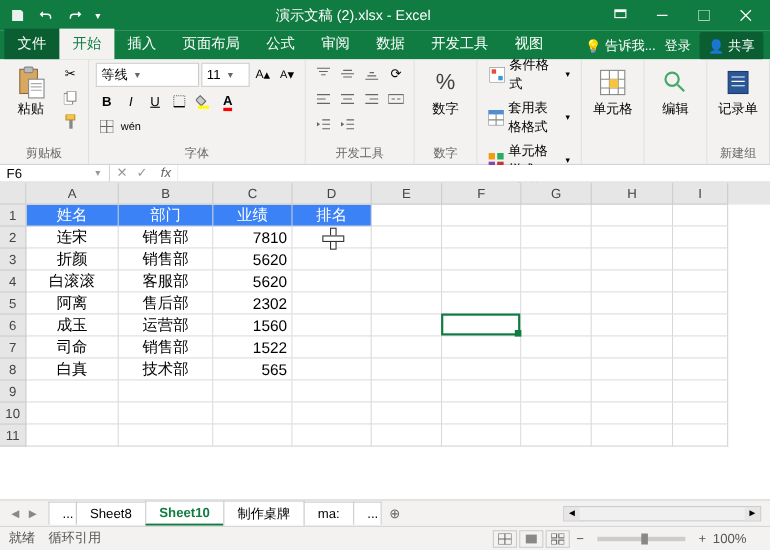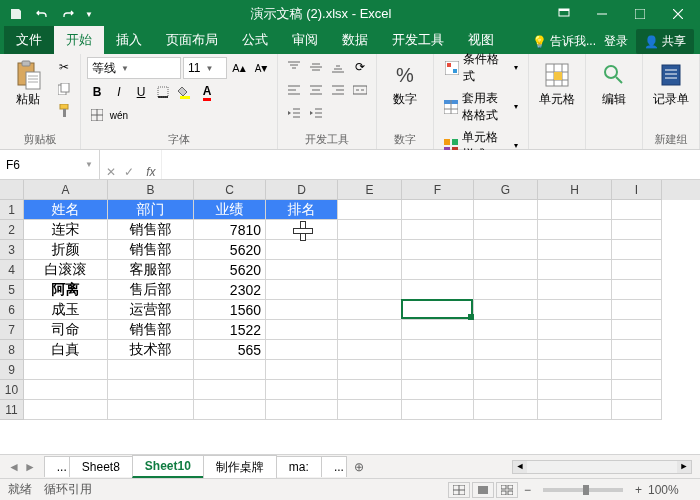--- a/index.html
+++ b/index.html
@@ -23,21 +23,21 @@
 .gbody{display:flex;gap:4px;align-items:flex-start}
 .bigbtn{display:flex;flex-direction:column;align-items:center;width:44px;cursor:pointer;padding:2px}
 .bigicon{width:32px;height:32px;display:flex;align-items:center;justify-content:center}
 .smcol{display:flex;flex-direction:column;gap:2px}
 .smbtn{width:20px;height:20px;display:flex;align-items:center;justify-content:center;cursor:pointer;border:1px solid transparent}
 .font-row{display:flex;gap:2px;align-items:center}
 .combo{background:#fff;border:1px solid #ccc;height:22px;display:flex;align-items:center;padding:0 4px;gap:5px;cursor:pointer}
 .combo .arr{font-size:8px;color:#666}
 .fmtbtn{display:flex;align-items:center;gap:4px;cursor:pointer;padding:2px 4px;height:21px}
 .fmticon{width:16px;height:16px;display:flex;align-items:center;justify-content:center}
-.namebox-row{height:30px;display:flex;align-items:flex-end;border-bottom:1px solid #d4d4d4;background:#fff}
+.namebox-row{height:16px;display:flex;align-items:flex-start;border-bottom:1px solid #d4d4d4;background:#fff}
 .namebox{width:100px;border-right:1px solid #d4d4d4;height:100%;display:flex;align-items:center;padding:0 6px;gap:4px}
 .namebox .arr{font-size:8px;color:#999;margin-left:auto}
 .fx-btns{display:flex;padding:0 6px;gap:8px;color:#999}
 .fx{font-style:italic;color:#666;padding:0 6px}
 .grid-area{flex:1;display:flex;overflow:hidden;position:relative}
 .corner{width:24px;height:20px;background:#e6e6e6;border-right:1px solid #ccc;border-bottom:1px solid #ccc;position:absolute;top:0;left:0;z-index:2}
 .colheads{position:absolute;top:0;left:24px;right:0;height:20px;display:flex;background:#e6e6e6;z-index:1}
 .colhead{border-right:1px solid #ccc;border-bottom:1px solid #ccc;display:flex;align-items:center;justify-content:center;color:#444}
 .rowheads{position:absolute;top:20px;left:0;width:24px;background:#e6e6e6;z-index:1}
 .rowhead{height:20px;border-right:1px solid #ccc;border-bottom:1px solid #ccc;display:flex;align-items:center;justify-content:center;color:#444}
@@ -479,21 +479,21 @@
         <div class="cell txt" style="width: 86px; justify-content: center;">客服部</div>
         <div class="cell txt num" style="width: 72px;">5620</div>
         <div class="cell txt" style="width: 72px;"></div>
         <div class="cell" style="width: 64px;"></div>
         <div class="cell" style="width: 72px;"></div>
         <div class="cell" style="width: 64px;"></div>
         <div class="cell" style="width: 74px;"></div>
         <div class="cell" style="width: 50px;"></div>
       </div>
       <div class="row">
-        <div class="cell txt" style="width: 84px; justify-content: center; font-weight: bold;">阿离</div>
+        <div class="cell txt" style="width: 84px; justify-content: center;">阿离</div>
         <div class="cell txt" style="width: 86px; justify-content: center;">售后部</div>
         <div class="cell txt num" style="width: 72px;">2302</div>
         <div class="cell txt" style="width: 72px;"></div>
         <div class="cell" style="width: 64px;"></div>
         <div class="cell" style="width: 72px;"></div>
         <div class="cell" style="width: 64px;"></div>
         <div class="cell" style="width: 74px;"></div>
         <div class="cell" style="width: 50px;"></div>
       </div>
       <div class="row">

